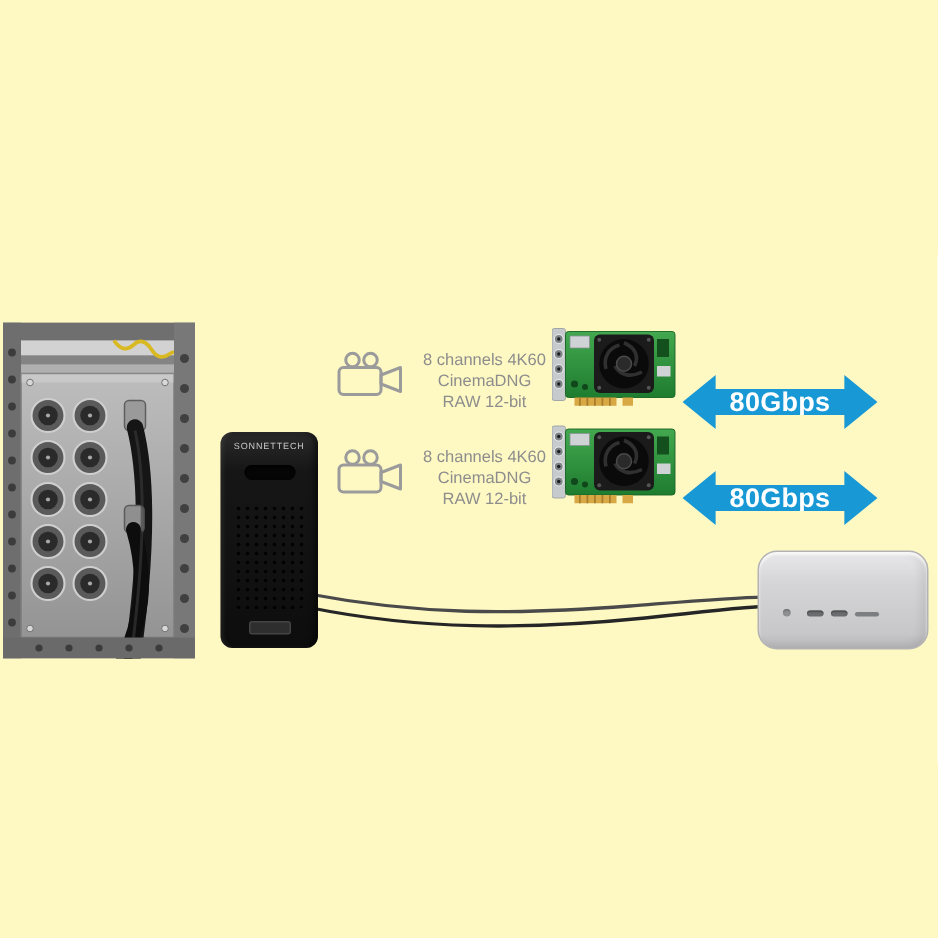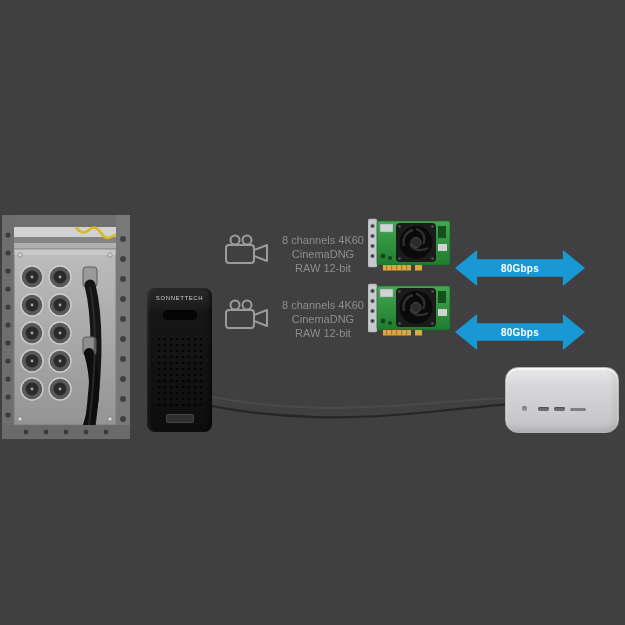--- a/index.html
+++ b/index.html
@@ -1,34 +1,34 @@
 <!DOCTYPE html>
 <html><head>
 <meta charset="utf-8">
 <style>
   html,body{margin:0;padding:0;background:#ffffff;}
   #canvas{
-    position:relative;width:625px;height:625px;background:#404040;overflow:hidden;
+    position:relative;width:625px;height:625px;background:#fef9c3;overflow:hidden;
     font-family:"Liberation Sans", sans-serif;
   }
   .abs{position:absolute;}
 
   
   .cap-label{
     width:96px;text-align:center;color:#8d8d8d;font-size:11px;line-height:14px;
   }
 
   
   .bw-arrow{
     width:130px;height:36px;background:#1899d6;
     clip-path:polygon(0% 50%, 17% 0%, 17% 26%, 83% 26%, 83% 0%, 100% 50%, 83% 100%, 83% 74%, 17% 74%, 17% 100%);
     display:flex;align-items:center;justify-content:center;
   }
   .bw-arrow span{
-    color:#ffffff;font-weight:bold;font-size:10px;letter-spacing:.2px;
+    color:#ffffff;font-weight:bold;font-size:18px;letter-spacing:.2px;
   }
 
   
   .chassis{
     width:65px;height:144px;border-radius:8px;
     background:linear-gradient(180deg,#2b2b2b 0%,#161616 18%,#0d0d0d 100%);
     box-shadow:inset 2px 0 3px rgba(255,255,255,.08), inset -2px 0 4px rgba(0,0,0,.6);
   }
   .chassis .brand{
     position:absolute;top:7px;left:0;width:100%;text-align:center;

